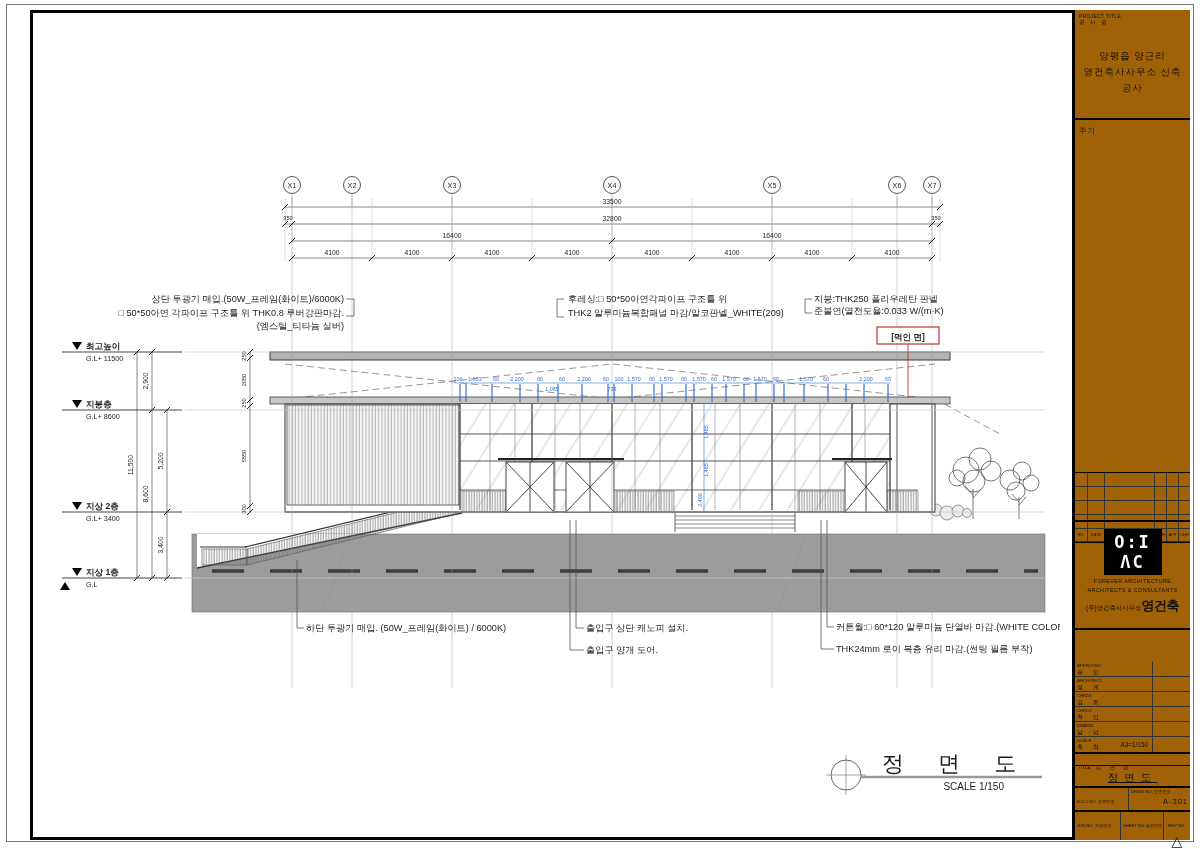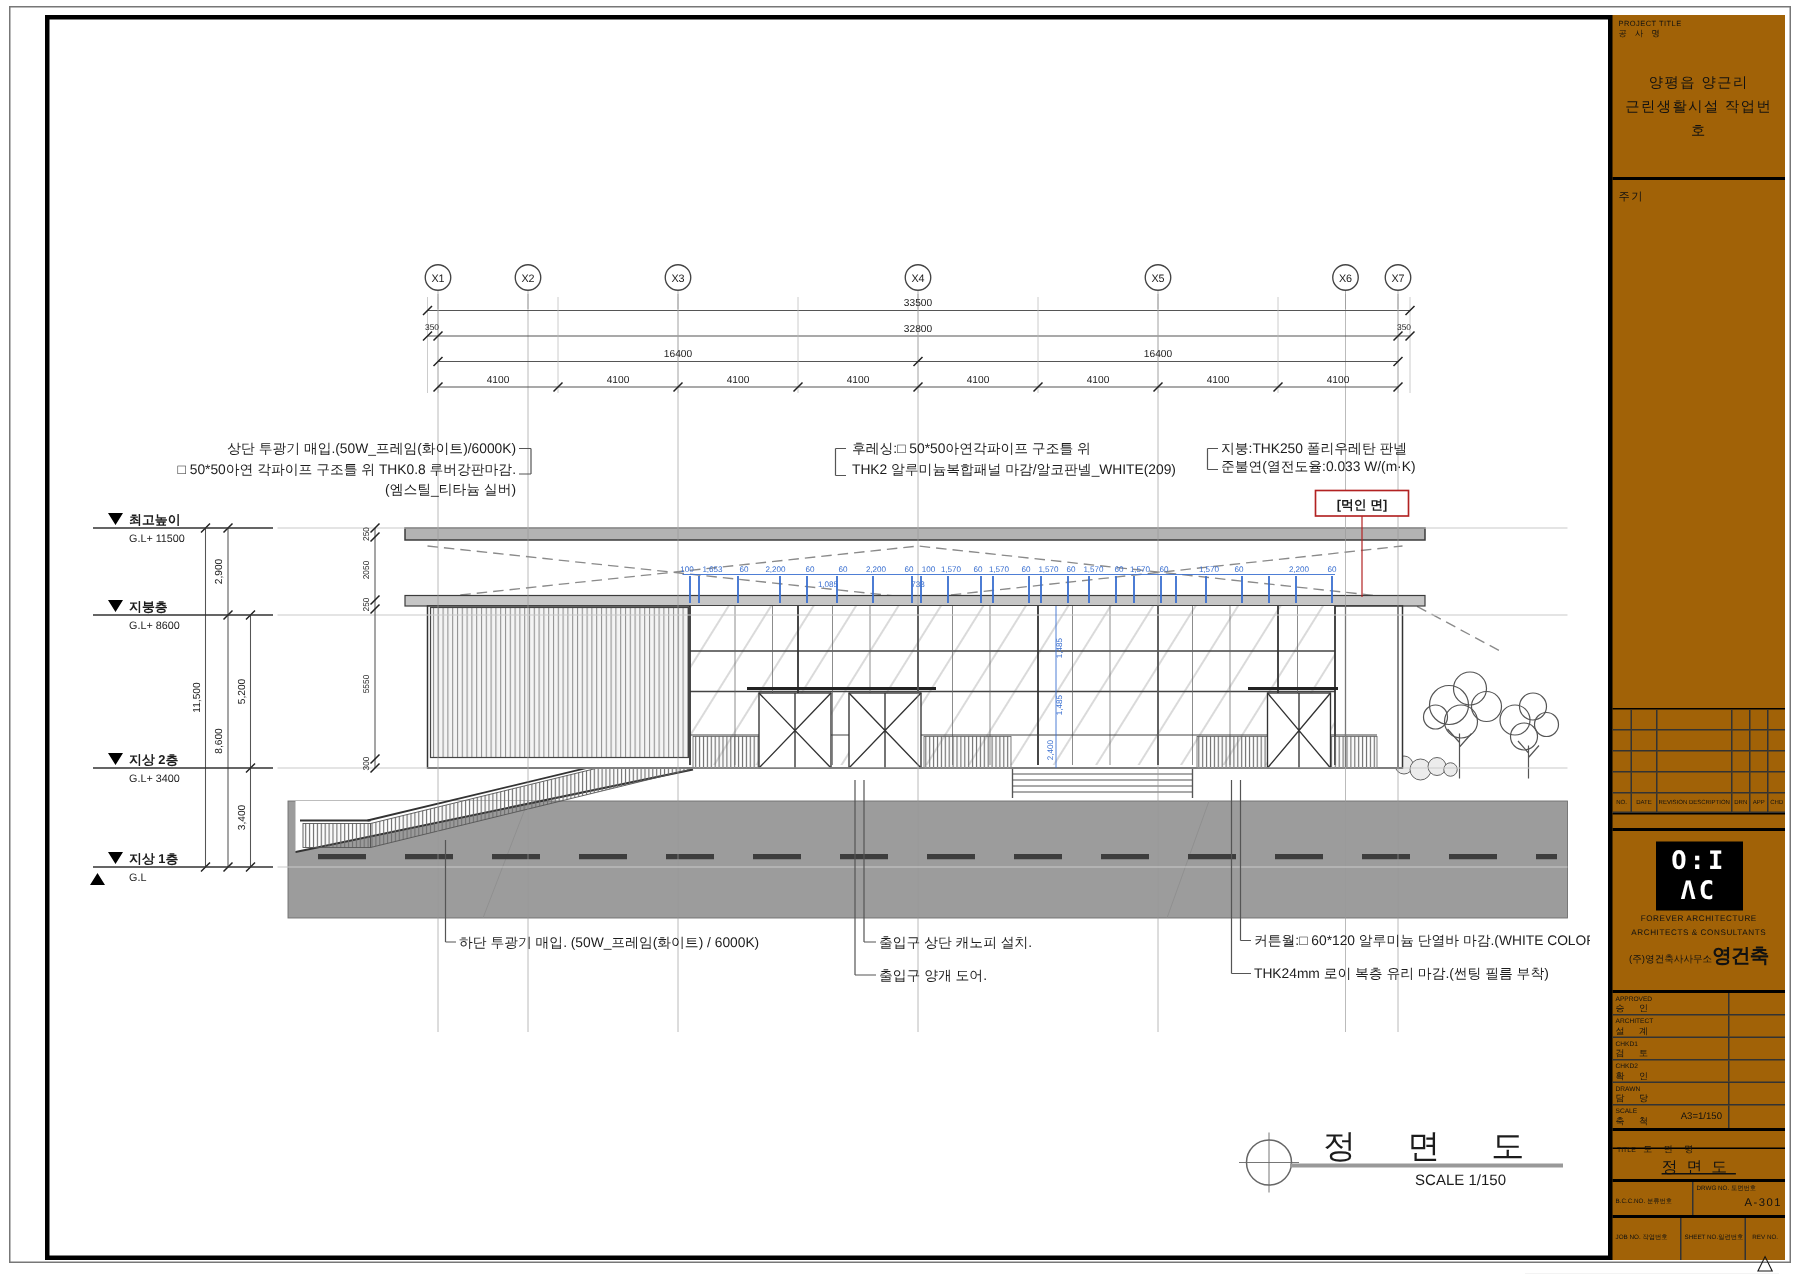--- a/index.html
+++ b/index.html
@@ -22,21 +22,21 @@
   .tb-project{top:0;height:110px;border-bottom:2px solid #000;padding:3px 4px;}
   .tb-en{font-size:5px;letter-spacing:.3px;}
   .tb-kr{font-size:5.5px;letter-spacing:2px;}
   .proj-name{margin-top:22px;text-align:center;font-size:9.5px;line-height:1.7;letter-spacing:1px;}
   .tb-notes{top:112px;height:348px;padding:4px;}
   .notes-label{font-size:7.5px;letter-spacing:1px;font-family:Liberation Mono, monospace;}
   .tb-table{top:462px;height:71px;border-top:1px solid #000;border-bottom:1px solid #000;display:grid;grid-template-columns:13px 17px 50px 12px 12px 11px;grid-template-rows:repeat(4,14px) 13px;}
   .tb-table div{border-right:1px solid #333;border-bottom:1px solid #333;}
   .tb-table div:nth-child(6n){border-right:none;}
   .rt-h{font-size:4px;text-align:center;line-height:12px;overflow:hidden;white-space:nowrap;}
-  .tb-logo{top:542px;height:110px;border-top:2px solid #000;border-bottom:2px solid #000;text-align:center;}
+  .tb-logo{top:510px;height:110px;border-top:2px solid #000;border-bottom:2px solid #000;text-align:center;}
   .logo-box{width:58px;height:46px;background:#000;color:#fff;margin:7px auto 0;padding-top:3px;font-weight:bold;font-size:17px;line-height:20px;letter-spacing:2px;font-family:"DejaVu Sans Mono",monospace;}
   .firm-en{font-size:5.4px;letter-spacing:.4px;margin-top:3px;}
   .firm-kr{margin-top:3px;white-space:nowrap;}
   .firm-office{font-size:6.4px;}
   .firm-logo-kr{font-size:13px;font-weight:bold;letter-spacing:-.5px;}
   .tb-signoff{top:652px;height:90px;}
   .so-row{position:relative;height:15px;border-bottom:1px solid #333;}
   .so-row:last-child{border-bottom:none;}
   .so-l{position:absolute;left:0;top:0;width:78px;height:100%;border-right:1px solid #333;padding:1px 2px;}
   .so-en{font-size:4.4px;}
@@ -289,21 +289,21 @@
       <text x="1004" y="790" font-size="10" text-anchor="end" fill="#333">SCALE  1/150</text>
     </g>
   </svg>
 
   <div class="tb">
     <section class="tb-project">
       <div class="tb-en">PROJECT TITLE</div>
       <div class="tb-kr">공 사 명</div>
       <div class="proj-name">
         <div>양평읍 양근리</div>
-        <div>근린생활시설 작업번호</div>
+        <div>영건축사사무소 신축공사</div>
       </div>
     </section>
 
     <section class="tb-notes">
       <div class="notes-label">주기</div>
     </section>
 
     <section class="tb-table">
       <div></div>
         <div></div>

